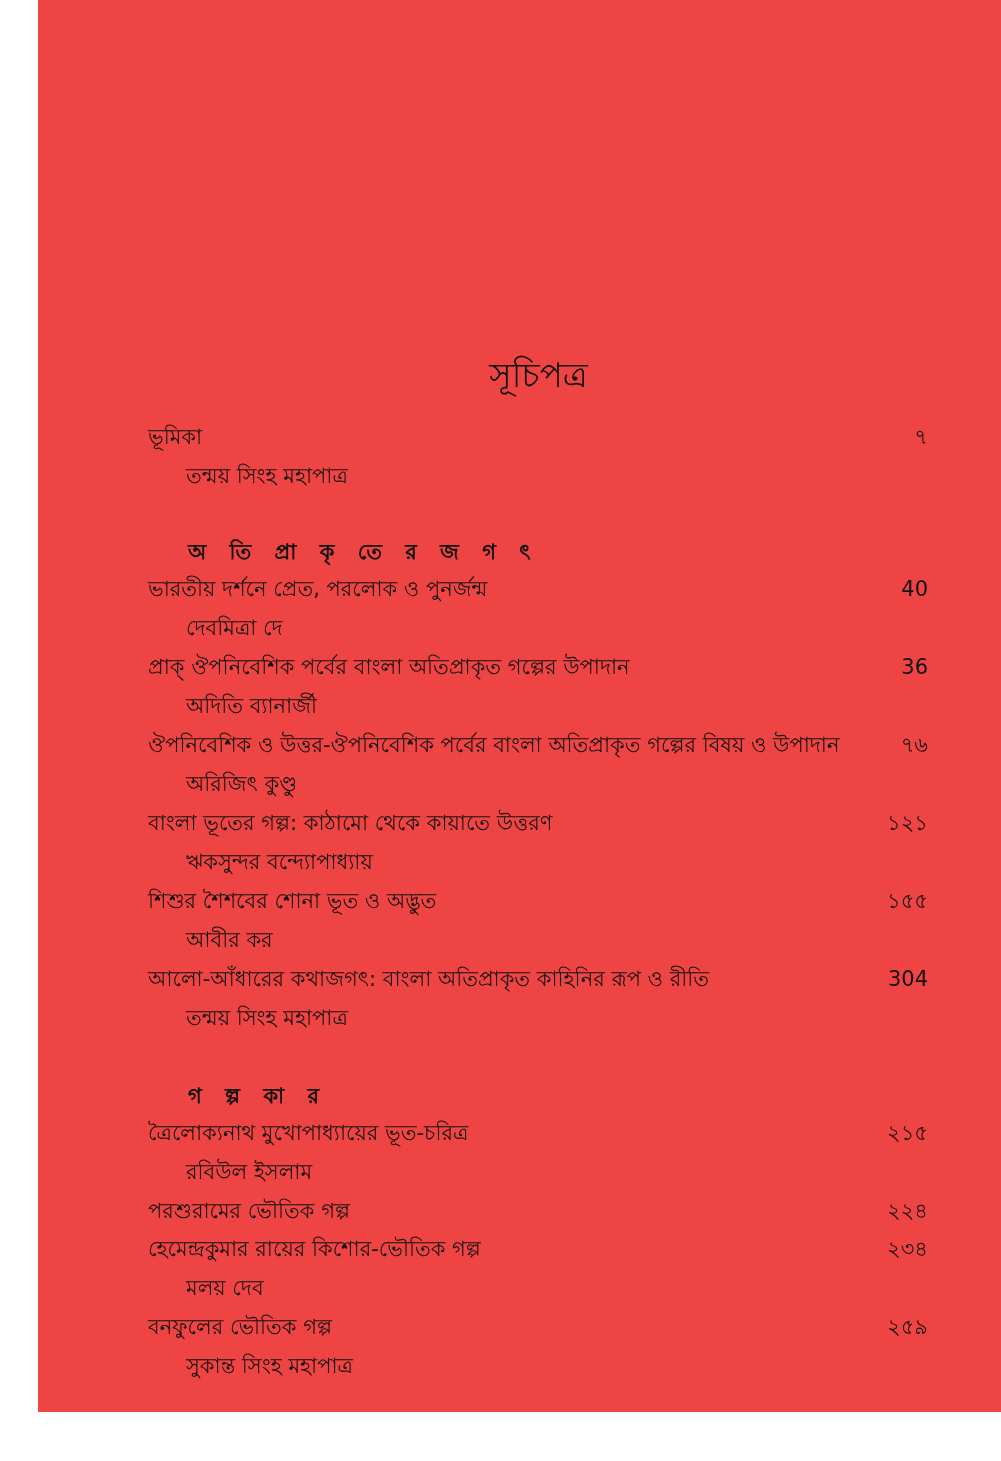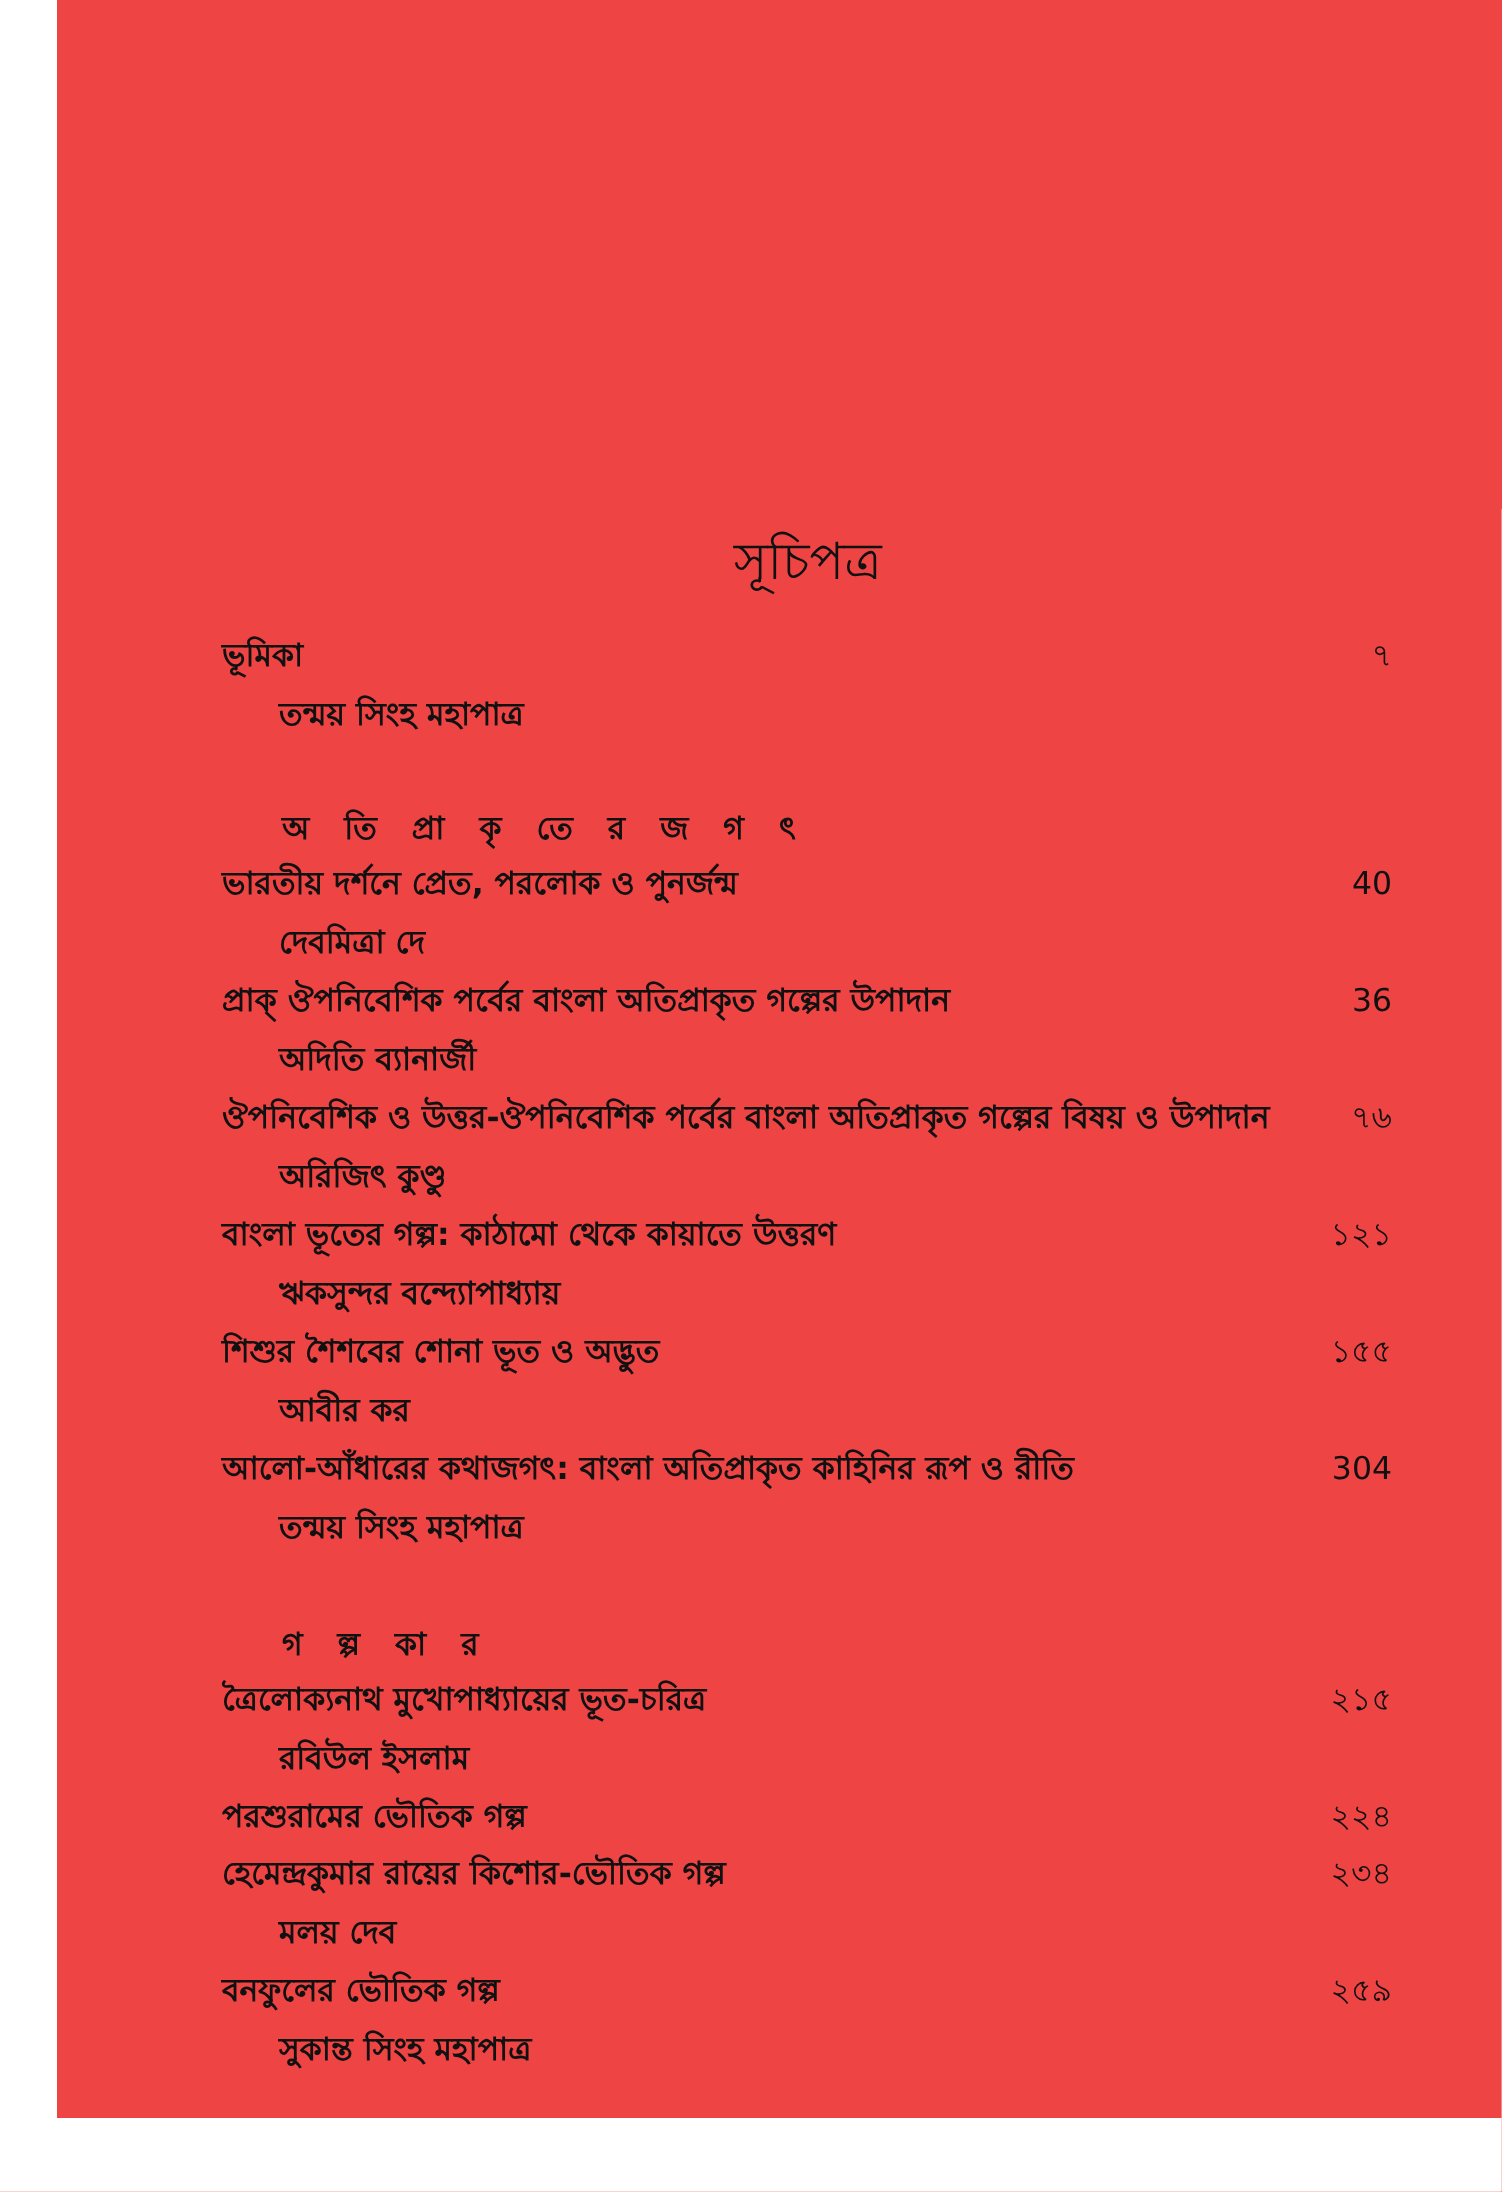--- a/index.html
+++ b/index.html
@@ -50,28 +50,28 @@
       margin-left: 40px;
     }
     .entry-title-row {
       display: flex;
       justify-content: space-between;
       align-items: baseline;
       height: 38px;
       line-height: 38px;
       font-size: 21px;
     }
-    .entry-title { white-space: nowrap; font-weight: bold; }
+    .entry-title { white-space: nowrap; }
     .entry-page { white-space: nowrap; text-align: right; min-width: 40px; }
     .entry-author {
       padding-left: 38px;
       height: 40px;
       line-height: 40px;
       font-size: 21px;
-      font-weight: bold;
+      font-weight: normal;
     }
     .gap-1 { height: 38px; }
     .gap-2 { height: 40px; }
   </style>
 </head>
 <body>
 
 <div class="page">
 
   <h1 class="toc-title">সূচিপত্র</h1>

